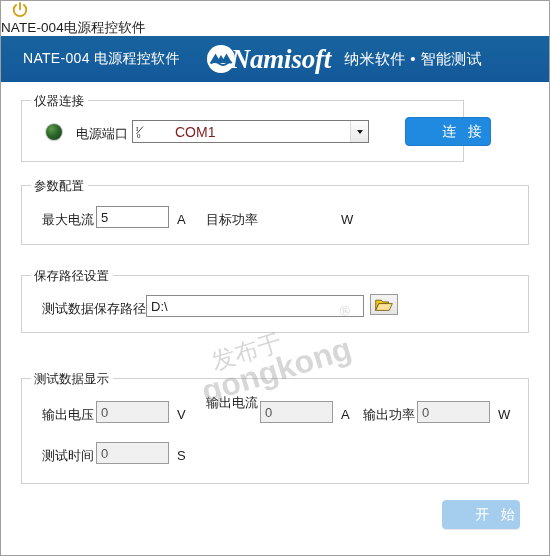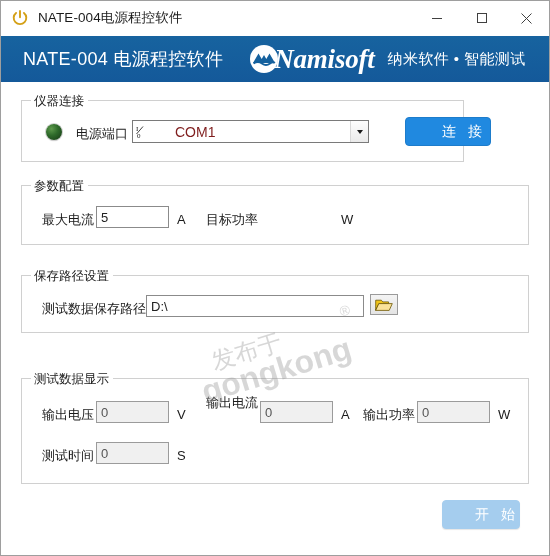--- a/index.html
+++ b/index.html
@@ -24,22 +24,23 @@
     border: 1px solid #9e9e9e;
     overflow: hidden;
   }
 
   
   .titlebar {
     position: relative;
     height: 34px;
     background: #ffffff;
     display: flex;
-    align-items: center;
+    align-items: flex-start;
     border-bottom: 1px solid #ffffff;
+    flex-direction: column;
   }
   .titlebar-icon {
     width: 18px;
     height: 18px;
     margin-left: 10px;
     margin-right: 9px;
     flex: 0 0 auto;
     display: block;
   }
   .titlebar-text {
@@ -69,21 +70,21 @@
     height: 46px;
     background: #15619e;
     background: linear-gradient(to bottom, #17639f 0%, #14599a 100%);
     display: flex;
     align-items: center;
     padding-left: 22px;
     box-sizing: border-box;
   }
   .banner-title {
     color: #ffffff;
-    font-size: 18px;
+    font-size: 14px;
     letter-spacing: 0.3px;
     white-space: nowrap;
   }
   .banner-logo-wrap {
     display: flex;
     align-items: center;
     margin-left: 26px;
   }
   .logo-circle {
     width: 30px;
@@ -281,21 +282,21 @@
     border: 1px solid #1d7ccb;
     border-radius: 4px;
     color: #ffffff;
     font-size: 14px;
     display: flex;
     align-items: center;
     justify-content: center;
     letter-spacing: 4px;
     text-indent: 4px;
     cursor: pointer;
-    font-family: Liberation Sans, sans-serif;
+    font-family: Liberation Serif, serif;
     padding-left: 28px;
   }
   .btn-primary.disabled {
     background: #a5cdee;
     border: 1px solid #a5cdee;
     color: #ffffff;
     cursor: default;
     box-shadow: 0 1px 1px rgba(0,0,0,0.10);
   }
 

